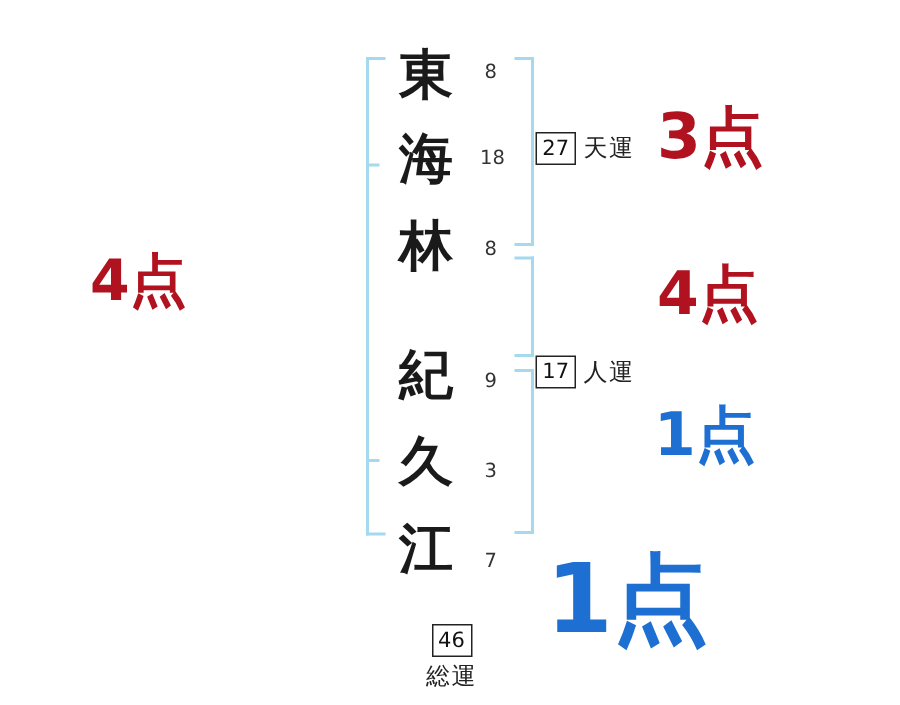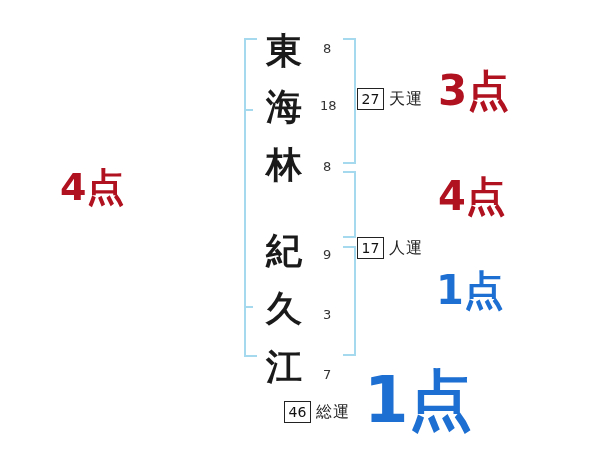--- a/index.html
+++ b/index.html
@@ -45,21 +45,21 @@
 
   
   .fortune-row{position:absolute;display:flex;align-items:center;gap:5px;}
   .f-box{display:inline-flex;align-items:center;justify-content:center;min-width:27px;height:22px;
     border:1.5px solid #222;font-size:14px;color:#111;padding:0 3px;background:#fff;line-height:1;}
   .f-label{font-size:16px;color:#222;letter-spacing:1px;line-height:1;}
   .row-ten{left:357px;top:88px;}
   .row-jin{left:357px;top:189px;margin-top:48px;}
   .row-chi{left:357px;top:285px;}
   .row-gai{left:183px;top:191px;}
-  .row-sou{left:284px;top:401px;}
+  .row-sou{left:284px;top:416px;flex-direction:column;}
 
   
   .score{position:absolute;font-weight:bold;line-height:1;}
   .red{color:var(--red);}
   .blue{color:var(--blue);}
   .s-gai{left:60px;top:168px;font-size:38px;}
   .s-ten{left:438px;top:70px;font-size:42px;}
   .s-jin{left:438px;top:176px;font-size:40px;}
   .s-chi{left:436px;top:270px;font-size:40px;}
   .s-sou{left:364px;top:368px;font-size:64px;}

